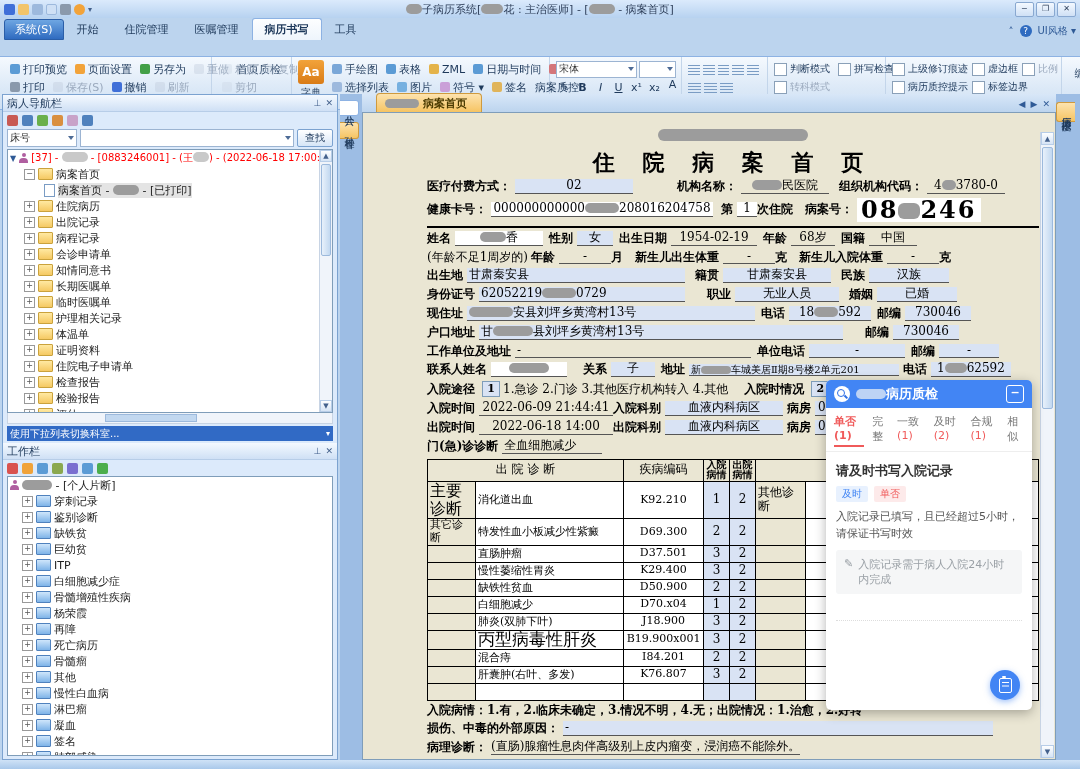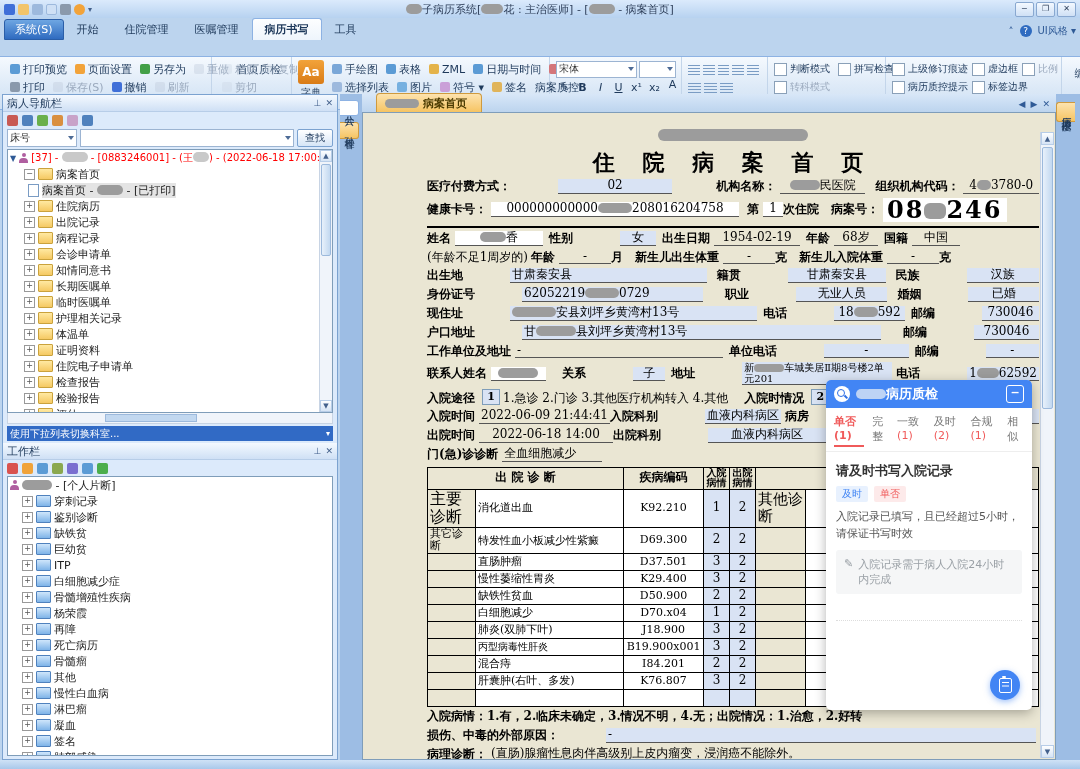--- a/index.html
+++ b/index.html
@@ -76,29 +76,29 @@
   .dtab{background:linear-gradient(#fde3ae,#f6c463);border:1px solid #cf9a3e;border-bottom:none;border-radius:4px 4px 0 0;padding:2px 14px 1px 8px;font-size:11px;font-weight:bold;color:#4a3push00;color:#4a3a00;display:flex;align-items:center;gap:4px;}
   .docnav{margin-left:auto;display:flex;gap:5px;padding:0 6px 3px 0;color:#2f5a96;font-size:9px;}
   #canvas{position:absolute;top:18px;left:0;right:0;bottom:0;background:#eae6d3;border:1px solid #7f9db9;box-sizing:border-box;overflow:hidden;font-family:"DejaVu Serif","Liberation Serif",serif;color:#000;}
   #docsb{position:absolute;top:19px;right:1px;bottom:1px;width:13px;background:#f0f4fa;border-left:1px solid #c8d4e4;z-index:5;}
   #docsb .ar{height:13px;background:linear-gradient(#fdfeff,#d6e4f5);border:1px solid #b7cde8;font-size:7px;text-align:center;line-height:12px;color:#44618c;box-sizing:border-box;}
   #docsb .thumb{position:absolute;left:1px;right:1px;top:15px;height:260px;background:linear-gradient(90deg,#e8f1fb,#c2d8f0);border:1px solid #9cb9dc;border-radius:2px;}
   #form{position:absolute;left:64px;top:14px;width:612px;font-size:12px;line-height:1.15;}
   .frow{display:flex;align-items:flex-end;margin-top:4px;white-space:nowrap;}
   .lb{font-weight:bold;margin-right:4px;flex:none;}
   .fd,.fw,.fu{border-bottom:1px solid #555;text-align:center;padding:0 2px;box-sizing:border-box;}
-  .fd{background:#d9e3f4;margin-left:43px;}
+  .fd{background:#d9e3f4;}
   .fw{background:#fff;}
   .rd{display:inline-block;background:#9c9c9c;border-radius:6px;height:10px;vertical-align:-1px;}
   .cbox{display:inline-block;width:16px;height:14px;border:1px solid #7f9db9;background:#d9e3f4;text-align:center;font-size:11px;line-height:14px;font-weight:bold;margin:0 3px;flex:none;}
   .ftitle{text-align:center;font-size:22px;font-weight:bold;letter-spacing:10px;margin-top:6px;}
   .mrn{font-size:24px;font-weight:bold;letter-spacing:2px;background:#fff;padding:0 4px;line-height:24px;}
   table.diag{border-collapse:collapse;margin-top:5px;width:612px;table-layout:fixed;font-size:12px;}
   table.diag th,table.diag td{border:1px solid #000;padding:0 2px;height:16px;overflow:hidden;}
-  table.diag th{font-weight:bold;}
+  table.diag th{font-weight:normal;}
   td.cw{background:#fff;}
   td.cb{background:#d9e3f4;text-align:center;}
   td.cc{background:#fff;text-align:center;font-size:11px;}
   .note{margin-top:3px;font-size:12px;}
   
   #rightstrip{position:absolute;left:1056px;top:94px;width:24px;height:666px;background:#9dbde4;}
   
   #qcpanel{position:absolute;left:826px;top:380px;width:206px;height:330px;background:#fff;border-radius:5px;box-shadow:0 3px 12px rgba(0,0,0,.3);z-index:50;font-family:"DejaVu Sans","Liberation Sans",sans-serif;}
   #qchead{height:28px;background:#4285f4;border-radius:5px 5px 0 0;display:flex;align-items:center;padding:0 8px;gap:6px;color:#fff;font-size:13px;font-weight:bold;}
   .mag{width:16px;height:16px;background:#fff;border-radius:50%;position:relative;flex:none;}
@@ -405,21 +405,21 @@
       <div class="titem rootline" style="padding-left:2px">
         <span style="color:#2f5a96;font-size:8px">▼</span>
         <span class="person"></span>
         <span style="font-size:10px"><span>[37] - </span><span class="rd" style="width:26px;background:#c9c9c9"></span><span> - [0883246001] - (王</span><span class="rd" style="width:16px;background:#c9c9c9"></span><span>) - (2022-06-18 17:00:00)</span></span>
       </div>
       <div class="titem" style="padding-left:16px">
         <span class="exp">−</span>
           <span class="fold"></span>
           <span>病案首页</span>
       </div>
-      <div class="titem" style="padding-left:20px">
+      <div class="titem" style="padding-left:36px">
         <span class="docicon"></span>
         <span class="selline"><span>病案首页 - </span><span class="rd" style="width:26px"></span><span> - [已打印]</span></span>
       </div>
       <div>
 
       <div class="titem" style="padding-left:16px">
             <span class="exp">+</span>
             <span class="fold"></span>
             <span>住院病历</span>
           </div>
@@ -641,21 +641,21 @@
           <b class="lb">医疗付费方式：</b>
             <span class="fd" style="width:118px">02</span>
           <b class="lb" style="margin-left:44px">机构名称：</b>
             <span class="fu" style="width:88px"><span class="rd" style="width:30px"></span><span>民医院</span></span>
           <b class="lb" style="margin-left:10px">组织机构代码：</b>
             <span class="fu" style="width:78px"><span>4</span><span class="rd" style="width:14px"></span><span>3780-0</span></span>
         </div>
 
         <div class="frow" style="align-items:center">
           <b class="lb">健康卡号：</b>
-          <span class="fw" style="width:248px"><span>000000000000</span><span class="rd" style="width:34px"></span><span>208016204758</span></span>
+          <span class="fw" style="width:222px"><span>000000000000</span><span class="rd" style="width:34px"></span><span>208016204758</span></span>
           <b class="lb" style="margin-left:8px">第</b>
             <span class="fw" style="width:20px">1</span>
             <b class="lb">次住院</b>
           <b class="lb" style="margin-left:8px">病案号：</b>
           <span class="mrn"><span>08</span><span class="rd" style="width:22px;height:16px"></span><span>246</span></span>
         </div>
 
         <div class="frow" style="border-top:2px solid #000;padding-top:3px">
           <b class="lb">姓名</b>
             <span class="fw" style="width:88px"><span class="rd" style="width:26px"></span><span>香</span></span>
@@ -790,21 +790,21 @@
             </tr>
           </thead>
           <tbody>
 
               <tr>
                 <td style="font-size:16px">主要诊断</td>
                 <td class="cw" style="font-size:11px;white-space:normal;line-height:1.05">消化道出血</td>
                 <td class="cc">K92.210</td>
                 <td class="cb">1</td>
                 <td class="cb">2</td>
-                <td style="font-size:15px">其他诊断</td>
+                <td style="font-size:12px">其他诊断</td>
                 <td class="cw"></td>
               </tr>
 
               <tr>
                 <td style="font-size:11px">其它诊断</td>
                 <td class="cw" style="font-size:11px;white-space:normal;line-height:1.05">特发性血小板减少性紫癜</td>
                 <td class="cc">D69.300</td>
                 <td class="cb">2</td>
                 <td class="cb">2</td>
                 <td style="font-size:11px"></td>
@@ -856,21 +856,21 @@
                 <td class="cw" style="font-size:11px;white-space:normal;line-height:1.05">肺炎(双肺下叶)</td>
                 <td class="cc">J18.900</td>
                 <td class="cb">3</td>
                 <td class="cb">2</td>
                 <td style="font-size:11px"></td>
                 <td class="cw"></td>
               </tr>
 
               <tr>
                 <td style="font-size:11px"></td>
-                <td class="cw" style="font-size:10px;white-space:normal;line-height:1.05">丙型病毒性肝炎</td>
+                <td class="cw" style="font-size:17px;white-space:normal;line-height:1.05">丙型病毒性肝炎</td>
                 <td class="cc">B19.900x001</td>
                 <td class="cb">3</td>
                 <td class="cb">2</td>
                 <td style="font-size:11px"></td>
                 <td class="cw"></td>
               </tr>
 
               <tr>
                 <td style="font-size:11px"></td>
                 <td class="cw" style="font-size:11px;white-space:normal;line-height:1.05">混合痔</td>

